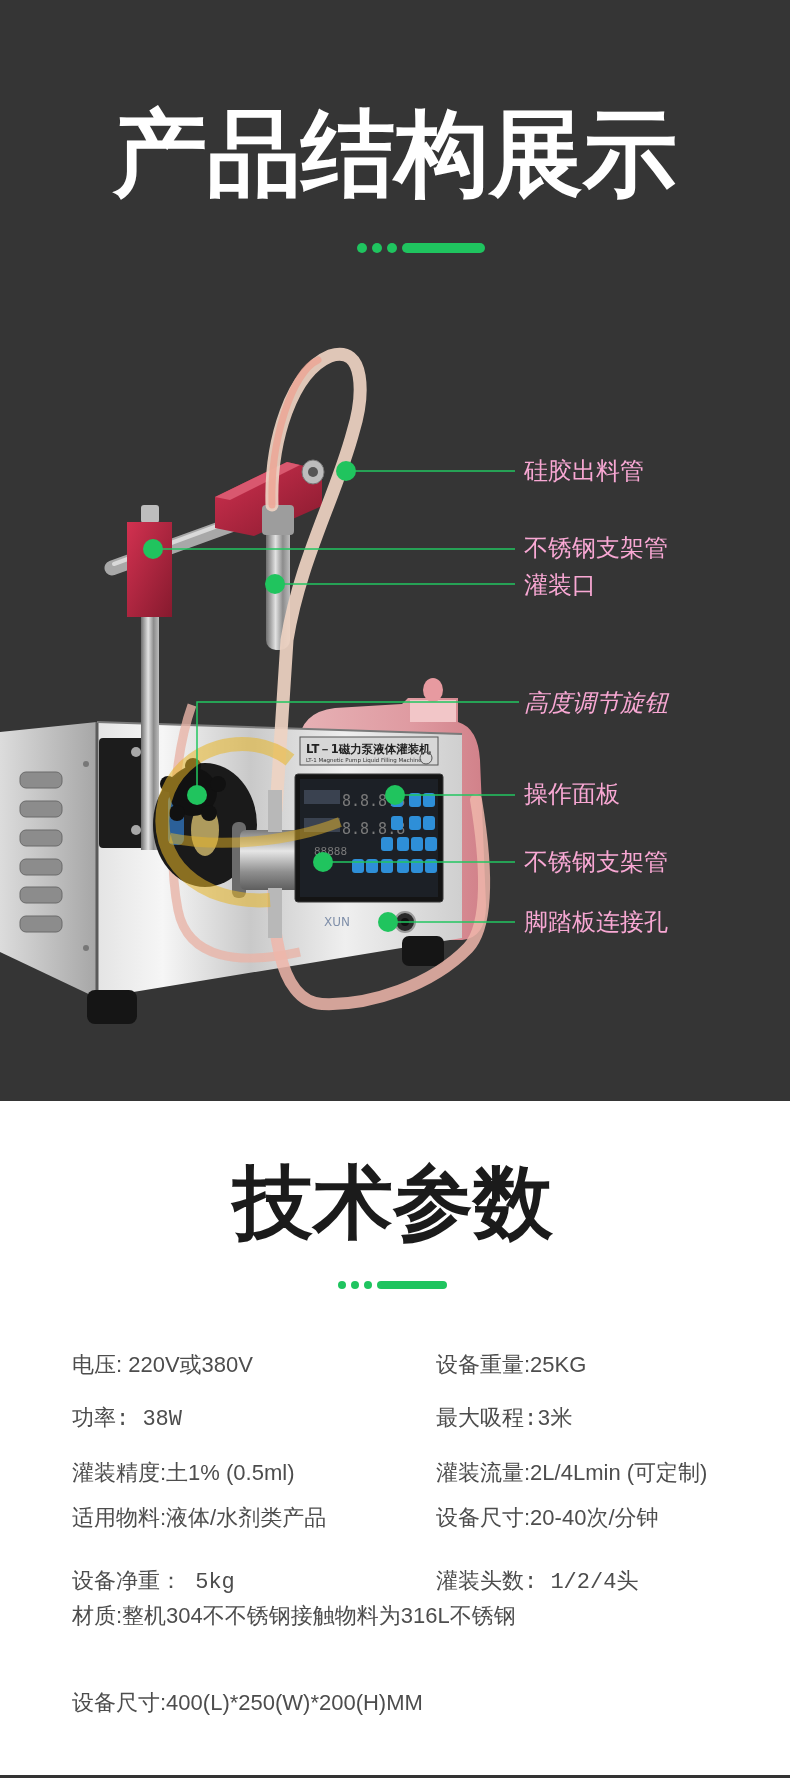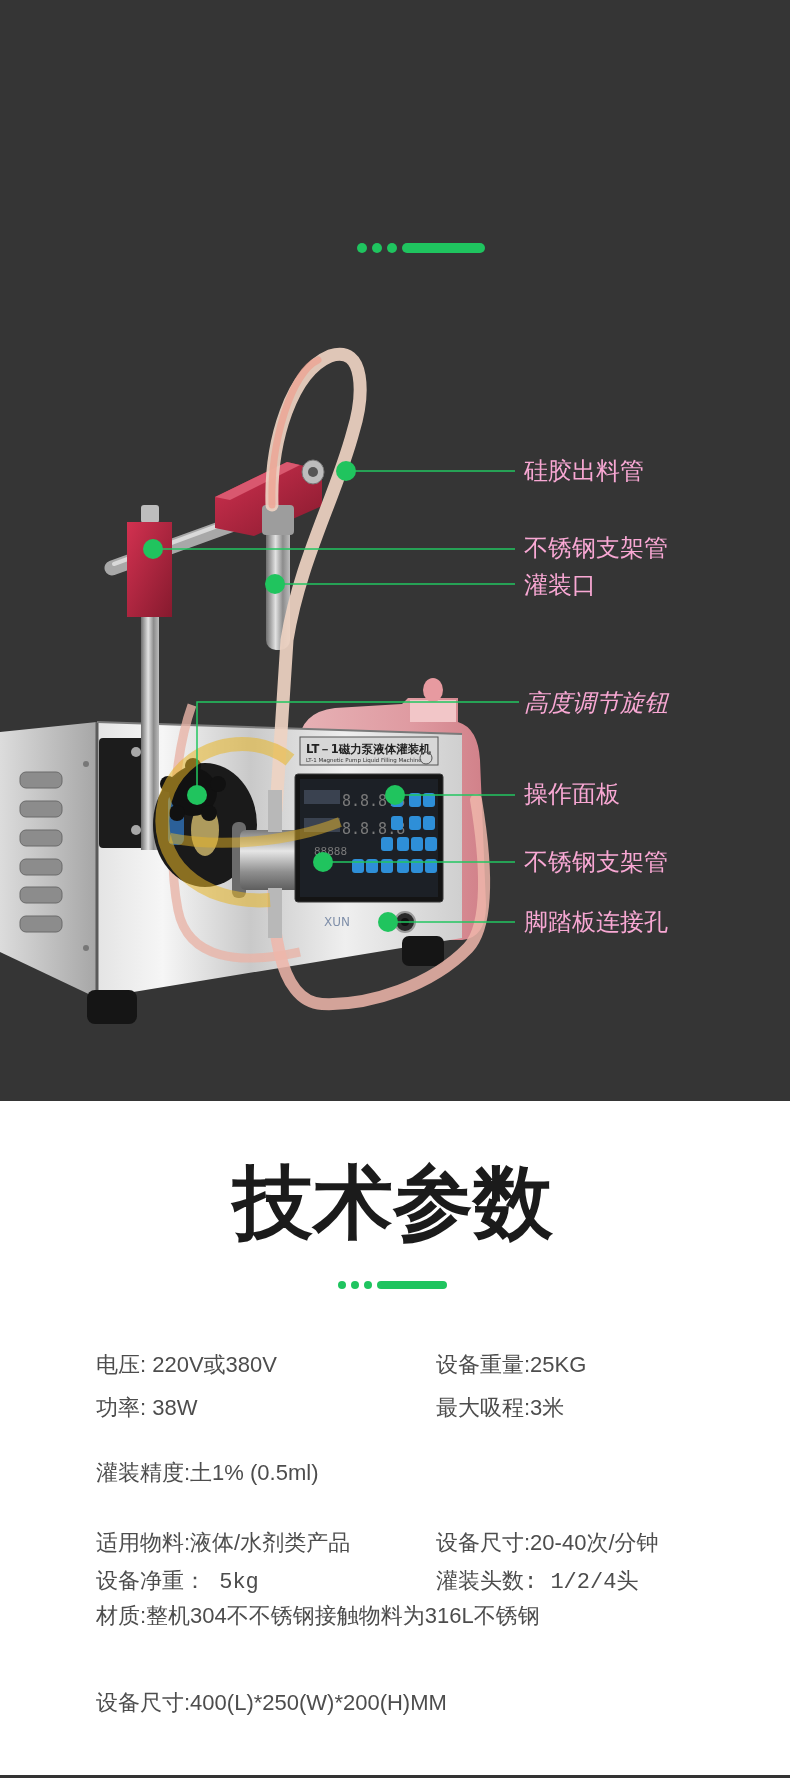--- a/index.html
+++ b/index.html
@@ -66,21 +66,21 @@
       white-space: nowrap;
     }
     .spec-row { position: absolute; left: 0; width: 790px; height: 30px; }
     .spec {
       position: absolute; top: 0;
       font-size: 22px;
       line-height: 30px;
       color: #4d4d4d;
       white-space: nowrap;
     }
-    .spec.left { left: 72px; margin-left: 24px; }
+    .spec.left { left: 72px; }
     .spec.right { left: 436px; }
     .bottom-strip {
       position: absolute; left: 0; top: 1775px;
       width: 790px; height: 3px;
       background: #333333;
     }
     .svg-text-plate { font-family: "DejaVu Sans", sans-serif; }
     .svg-text-mono { font-family: "DejaVu Sans Mono", monospace; }
   </style>
 </head>
@@ -261,20 +261,21 @@
         <circle cx="346" cy="471" r="10"></circle>
         <circle cx="153" cy="549" r="10"></circle>
         <circle cx="275" cy="584" r="10"></circle>
         <circle cx="197" cy="795" r="10"></circle>
         <circle cx="395" cy="795" r="10"></circle>
         <circle cx="323" cy="862" r="10"></circle>
         <circle cx="388" cy="922" r="10"></circle>
       </g>
     </svg>
 
+    <h1 class="title-main">产品结构展示</h1>
 
     <div class="deco deco-1">
       <span class="dot"></span>
       <span class="dot"></span>
       <span class="dot"></span>
       <span class="bar"></span>
     </div>
 
     <div class="callout-label" style="top:456px;">硅胶出料管</div>
     <div class="callout-label" style="top:533px;">不锈钢支架管</div>
@@ -292,28 +293,29 @@
       <span class="dot"></span>
       <span class="dot"></span>
       <span class="dot"></span>
       <span class="bar"></span>
     </div>
 
     <div class="spec-row" style="top:249px;">
       <span class="spec left">电压: 220V或380V</span>
       <span class="spec right">设备重量:25KG</span>
     </div>
-    <div class="spec-row" style="top:292px;">
+    <div class="spec-row" style="top:304px;font-family:Liberation Mono, monospace;">
       <span class="spec left">功率: 38W</span>
       <span class="spec right">最大吸程:3米</span>
     </div>
     <div class="spec-row" style="top:357px;">
       <span class="spec left">灌装精度:土1% (0.5ml)</span>
-    </div>
-    <div class="spec-row" style="top:427px;">
+      <span class="spec right">灌装流量:2L/4Lmin (可定制)</span>
+    </div>
+    <div class="spec-row" style="top:402px;">
       <span class="spec left">适用物料:液体/水剂类产品</span>
       <span class="spec right">设备尺寸:20-40次/分钟</span>
     </div>
     <div class="spec-row" style="top:467px;font-family:Liberation Mono, monospace;">
       <span class="spec left">设备净重： 5kg</span>
       <span class="spec right">灌装头数: 1/2/4头</span>
     </div>
     <div class="spec-row" style="top:500px;">
       <span class="spec left">材质:整机304不不锈钢接触物料为316L不锈钢</span>
     </div>

